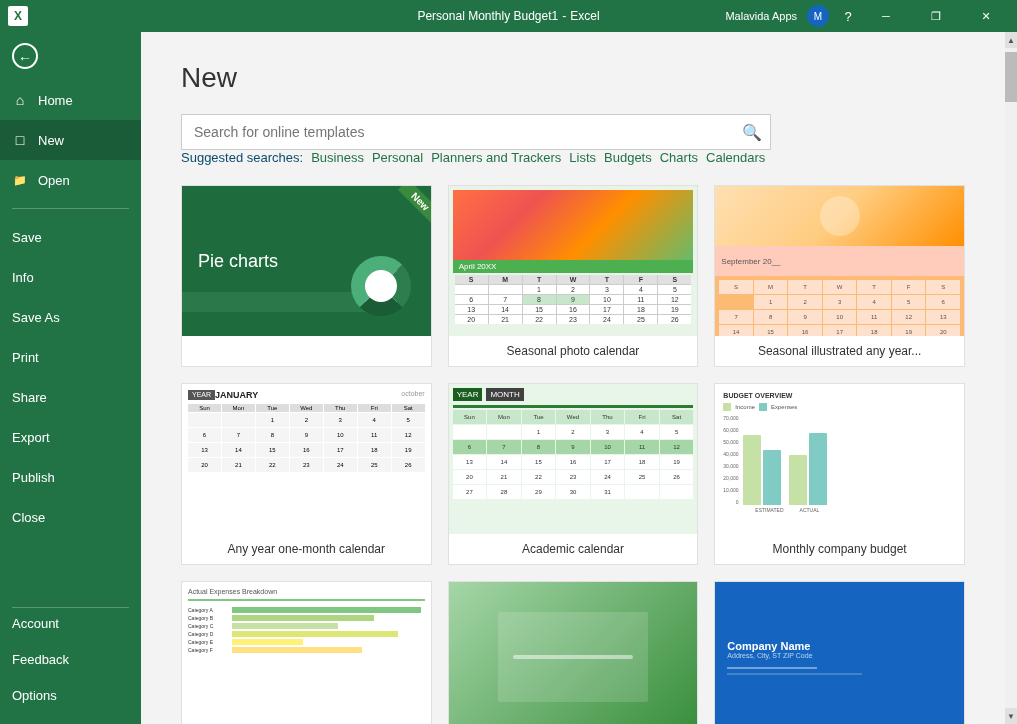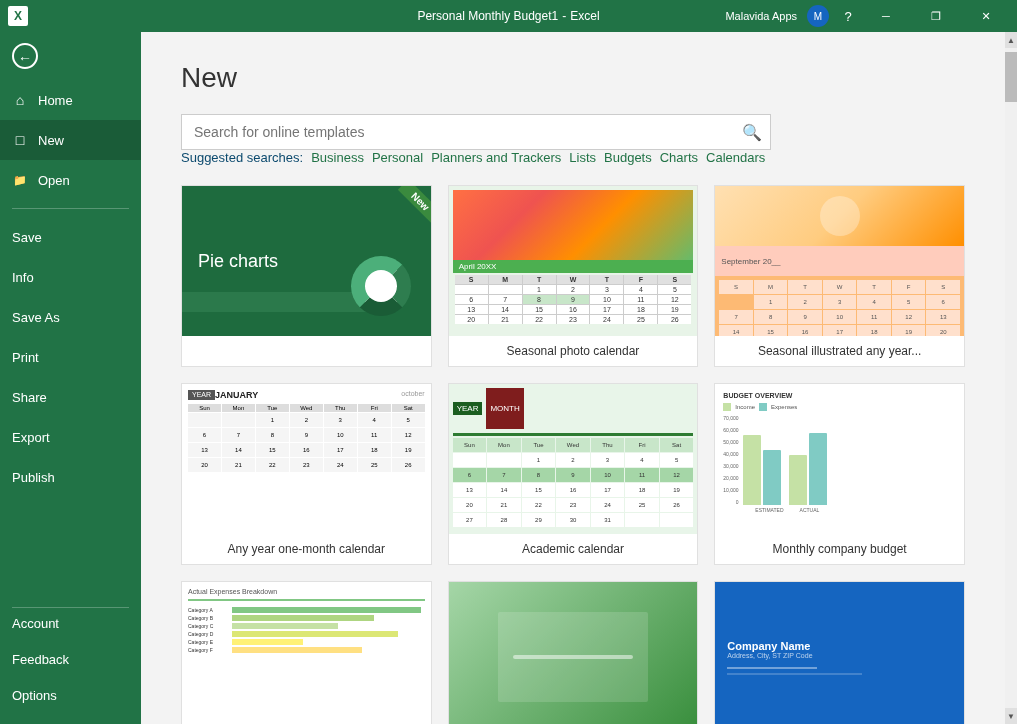--- a/index.html
+++ b/index.html
@@ -339,24 +339,24 @@
       gap: 4px;
       margin-bottom: 4px;
     }
     .acad-year-badge {
       background: #1b5e20;
       color: #fff;
       font-size: 8px;
       padding: 2px 4px;
     }
     .acad-month-badge {
-      background: #7f1d1d;
+      background: #404040;
       color: #fff;
       font-size: 8px;
-      padding: 16px 4px;
+      padding: 2px 4px;
     }
     .acad-grid {
       display: grid;
       grid-template-columns: repeat(7, 1fr);
       gap: 1px;
     }
     .acad-cell {
       height: 14px;
       background: #fff;
       font-size: 6px;
@@ -499,20 +499,23 @@
       <span>Print</span>
     </div>
     <div class="sidebar-nav-item">
       <span>Share</span>
     </div>
     <div class="sidebar-nav-item">
       <span>Export</span>
     </div>
     <div class="sidebar-nav-item">
       <span>Publish</span>
+    </div>
+    <div class="sidebar-nav-item">
+      <span>Close</span>
     </div>
 
     <div class="sidebar-bottom">
       <div class="sidebar-divider"></div>
       <div class="sidebar-bottom-item">
         <span>Account</span>
       </div>
       <div class="sidebar-bottom-item">
         <span>Feedback</span>
       </div>

